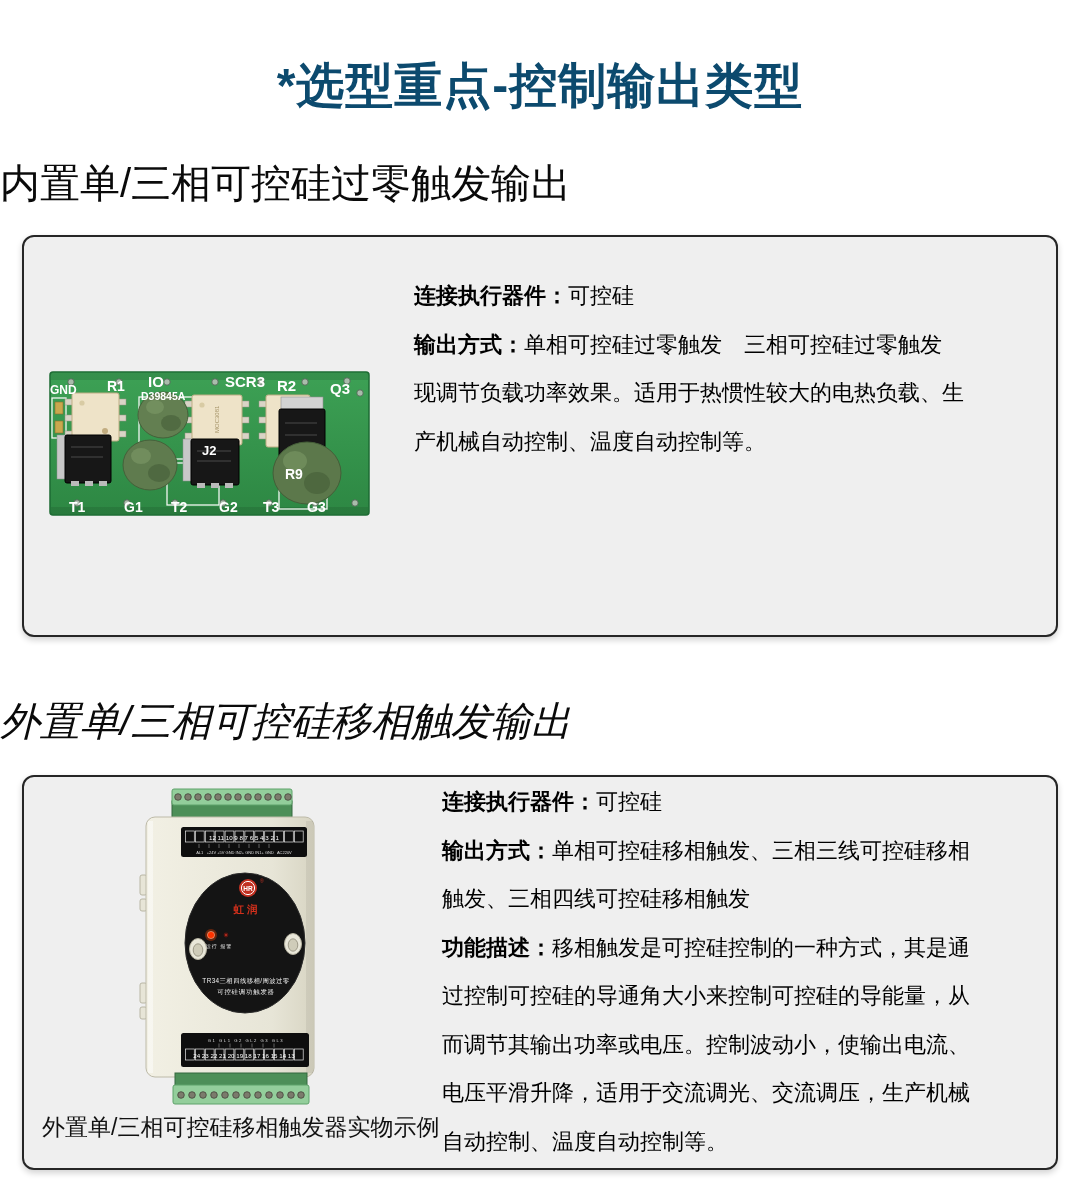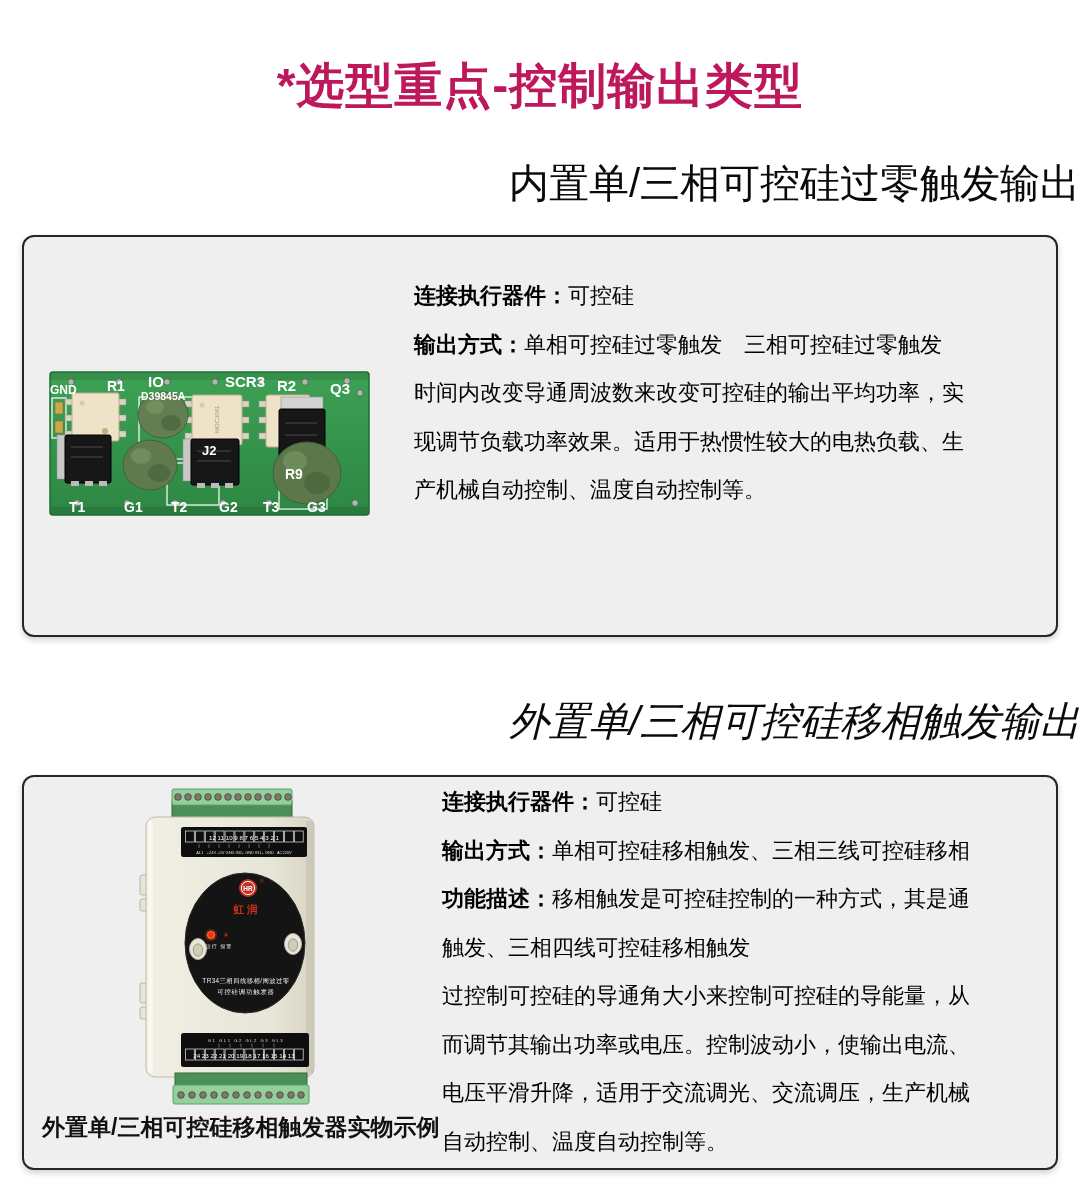--- a/index.html
+++ b/index.html
@@ -2,43 +2,43 @@
 <html><head>
 <meta charset="utf-8">
 <style>
   html,body{margin:0;padding:0;background:#fff;}
   .stage{
     position:relative;width:1080px;height:1190px;background:#ffffff;overflow:hidden;
     font-family:"Liberation Sans","DejaVu Sans",sans-serif;color:#000;
   }
   .title{
     position:absolute;left:0;right:0;top:54px;text-align:center;
-    font-size:48px;font-weight:800;letter-spacing:1px;color:#be185d;
+    font-size:48px;font-weight:800;letter-spacing:1px;color:#0c4a6e;
   }
   .sec-heading{
-    position:absolute;left:0;right:0;text-align:right;
+    position:absolute;left:0;right:0;text-align:left;
     font-size:40px;font-weight:500;color:#0a0a0a;
   }
   #heading1{top:156px;}
   #heading2{top:694px;font-style:italic;}
   .card{
     position:absolute;left:22px;width:1032px;background:#efefef;
     border:2px solid #262626;border-radius:12px;
     box-shadow:0 3px 6px rgba(0,0,0,0.18);
   }
   #card1{top:235px;height:398px;}
   #card2{top:775px;height:391px;}
   .spec{position:absolute;font-size:22px;line-height:48.5px;color:#000;}
   .spec p{margin:0;white-space:pre;}
   .spec b{font-weight:700;}
   #spec1{left:390px;top:35px;width:630px;}
   #spec2{left:418px;top:1px;width:615px;}
   .caption{position:absolute;font-size:23px;color:#111;}
   #caption1{left:53px;top:338px;}
-  #caption2{left:18px;top:335px;font-weight:bold;}
+  #caption2{left:18px;top:335px;}
   .fig{position:absolute;}
   #pcb{left:25px;top:134px;width:321px;height:145px;}
   #device{left:115px;top:10px;width:180px;height:320px;}
   svg text{white-space:pre;}
 </style>
 </head>
 <body>
 
 <div class="stage">
 
@@ -180,21 +180,20 @@
         <text x="170" y="141" font-size="14">G2</text>
         <text x="214" y="141" font-size="14">T3</text>
         <text x="258" y="141" font-size="14">G3</text>
       </g>
     </svg>
 
 
     <div class="spec" id="spec1">
       <p><b>连接执行器件：</b><span>可控硅</span></p>
       <p><b>输出方式：</b><span>单相可控硅过零触发　三相可控硅过零触发</span></p>
-      <p>时间内改变导通周波数来改变可控硅的输出平均功率，实</p>
       <p>现调节负载功率效果。适用于热惯性较大的电热负载、生</p>
       <p>产机械自动控制、温度自动控制等。</p>
     </div>
   </div>
 
   <div class="sec-heading" id="heading2">外置单/三相可控硅移相触发输出</div>
 
   <div class="card" id="card2">
 
     <svg class="fig" id="device" viewBox="0 0 180 320">
@@ -335,22 +334,22 @@
             <circle cx="162" cy="308" r="3.3"></circle>
         </g>
       </g>
     </svg>
 
     <div class="caption" id="caption2">外置单/三相可控硅移相触发器实物示例</div>
 
     <div class="spec" id="spec2">
       <p><b>连接执行器件：</b><span>可控硅</span></p>
       <p><b>输出方式：</b><span>单相可控硅移相触发、三相三线可控硅移相</span></p>
+      <p>触发、三相四线可控硅移相触发</p>
       <p><b>功能描述：</b><span>移相触发是可控硅控制的一种方式，其是通</span></p>
-      <p>触发、三相四线可控硅移相触发</p>
       <p>过控制可控硅的导通角大小来控制可控硅的导能量，从</p>
       <p>而调节其输出功率或电压。控制波动小，使输出电流、</p>
       <p>电压平滑升降，适用于交流调光、交流调压，生产机械</p>
       <p>自动控制、温度自动控制等。</p>
     </div>
   </div>
 
 </div>
 
 </body></html>

